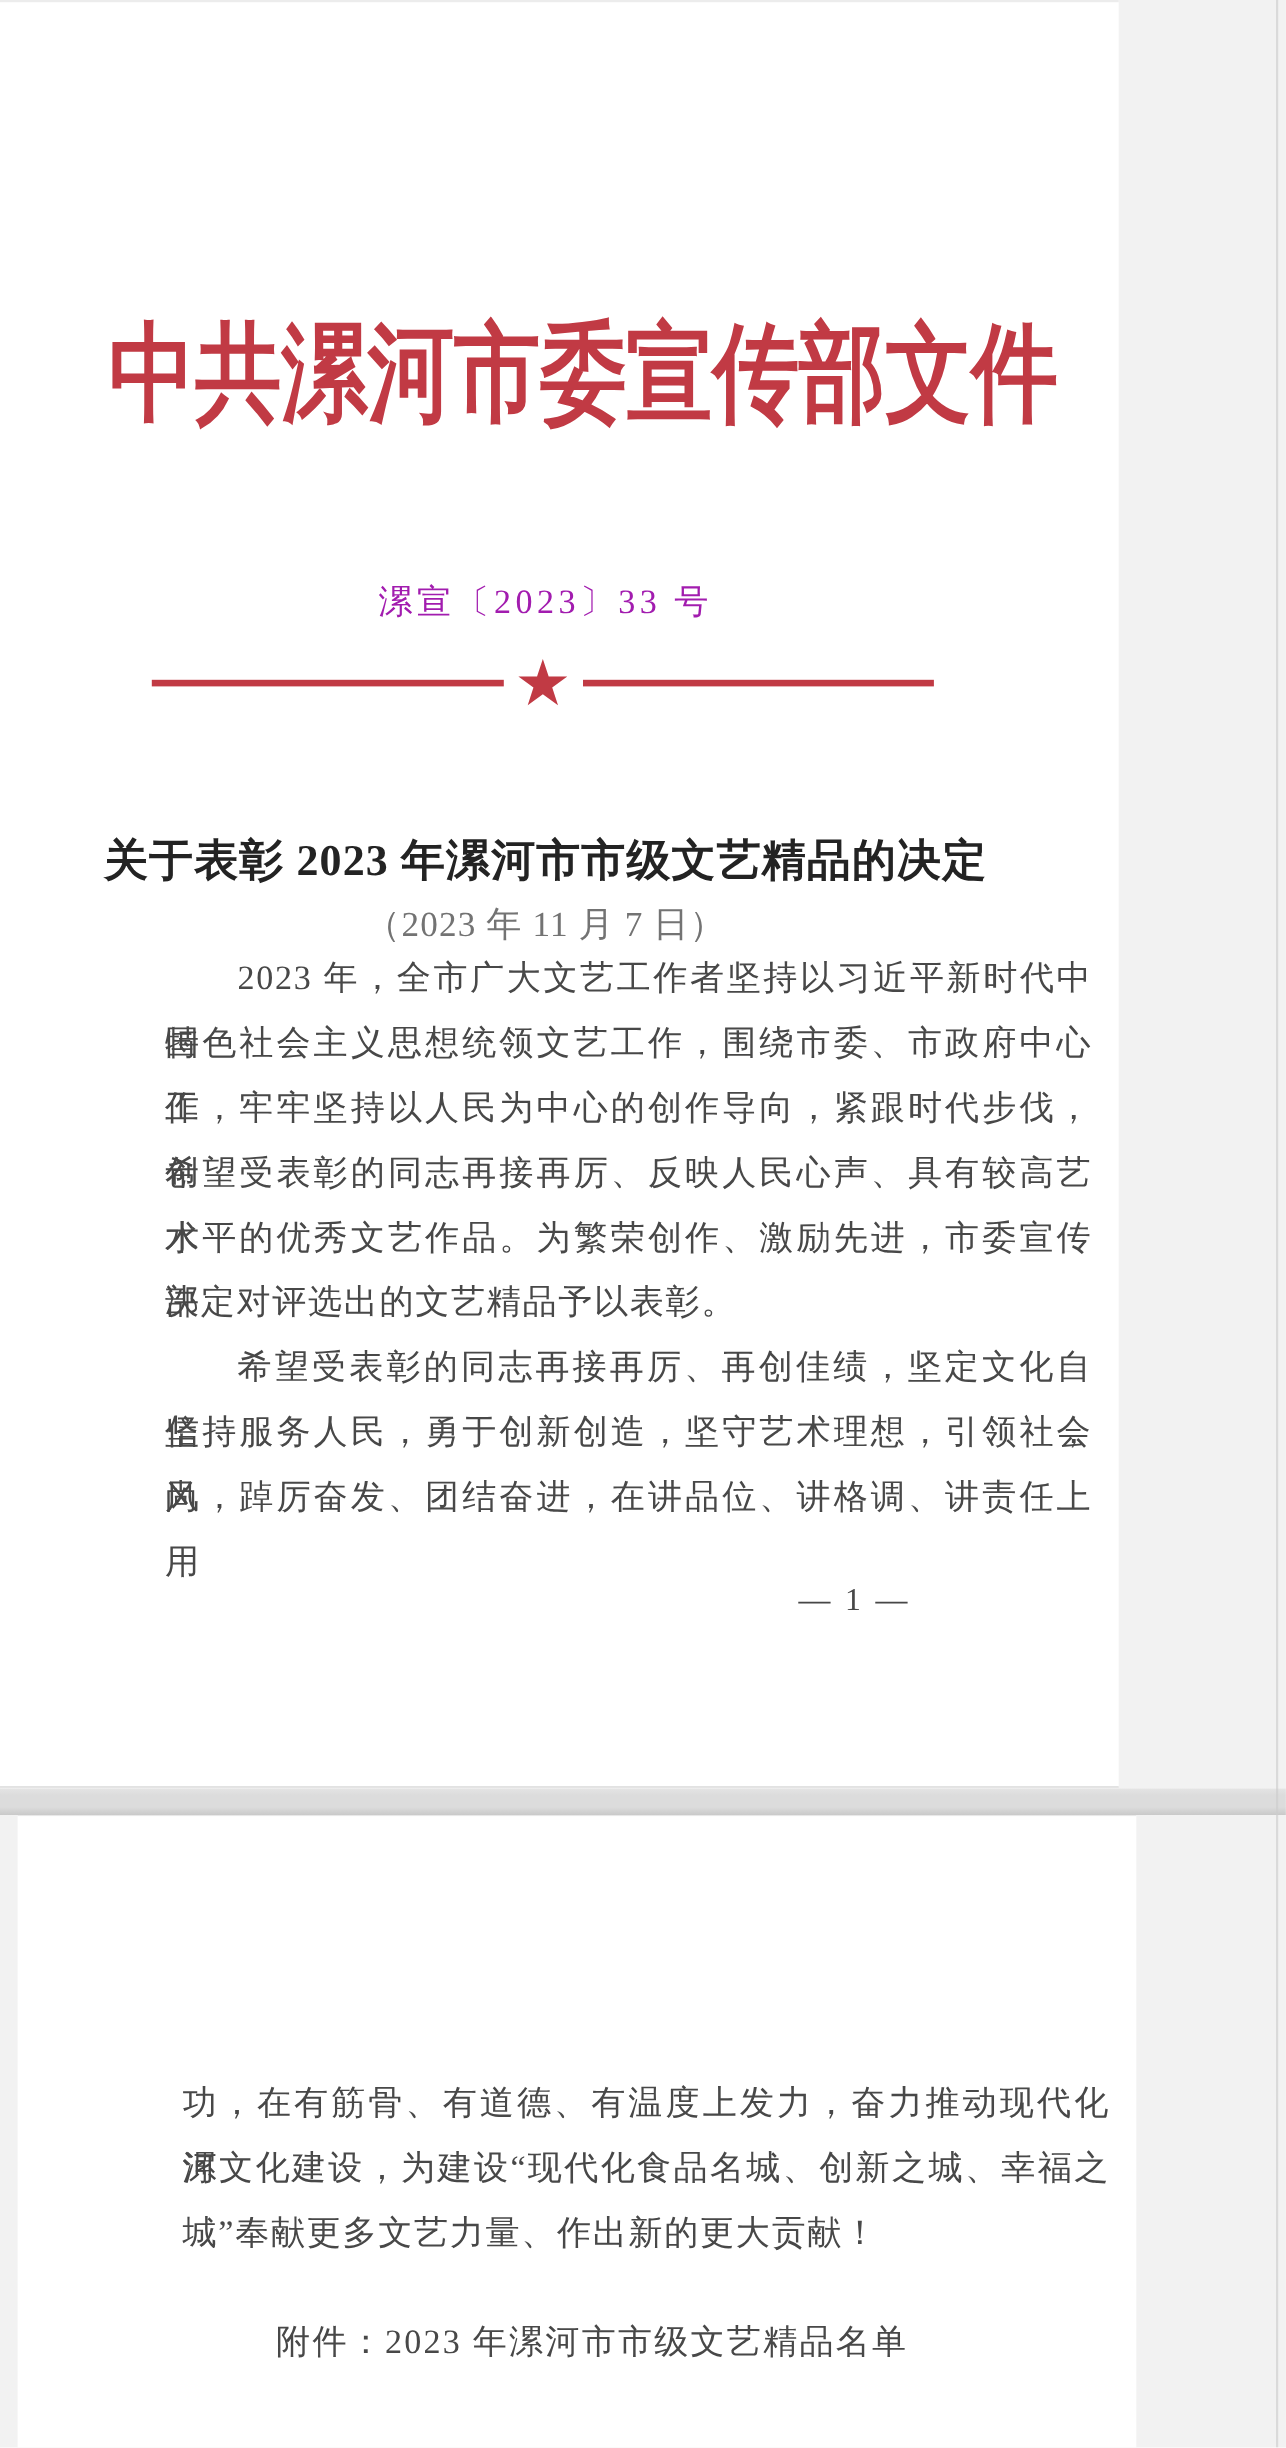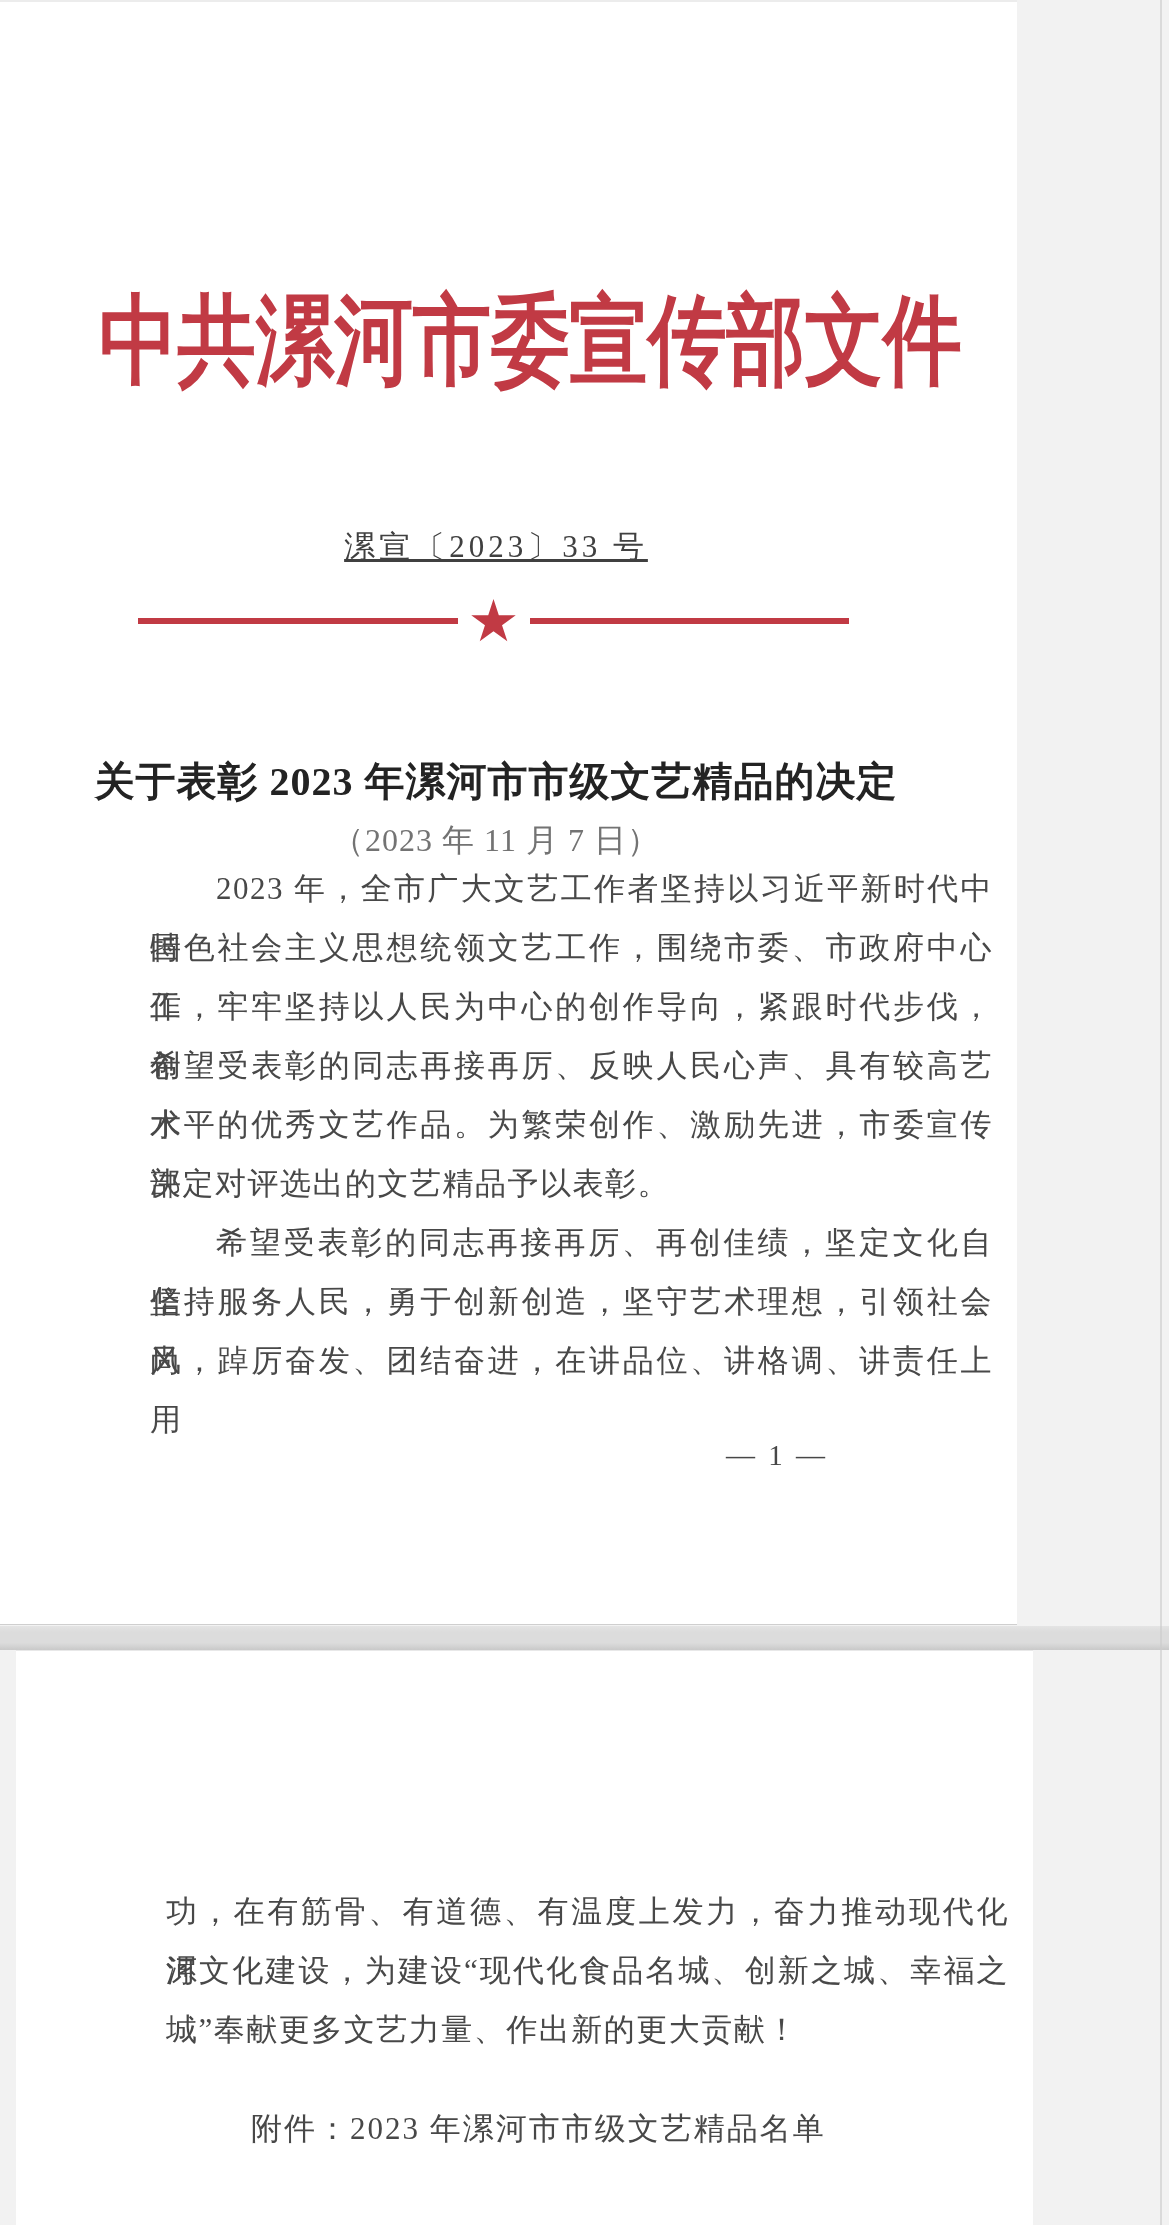--- a/index.html
+++ b/index.html
@@ -37,22 +37,21 @@
     top:288px;
     font-size:98px;line-height:1.06;font-weight:bold;
     color:var(--accent-red);
     white-space:nowrap;
     transform:scaleX(0.80);
     transform-origin:50% 50%;
   }
   .doc-number{
     top:524px;
     font-size:31px;line-height:42px;letter-spacing:4px;
-    color:#404040;
-    text-decoration:underline;
+    color:#a21caf;
   }
   .divider{
     position:absolute;top:590px;left:138px;right:168px;height:58px;
     display:flex;align-items:center;
   }
   .divider .seg{flex:1;height:6px;background:var(--accent-red);}
   .divider .star{
     font-size:58px;line-height:58px;color:var(--accent-red);
     margin:0 10px;font-family:"DejaVu Sans",sans-serif;
   }

